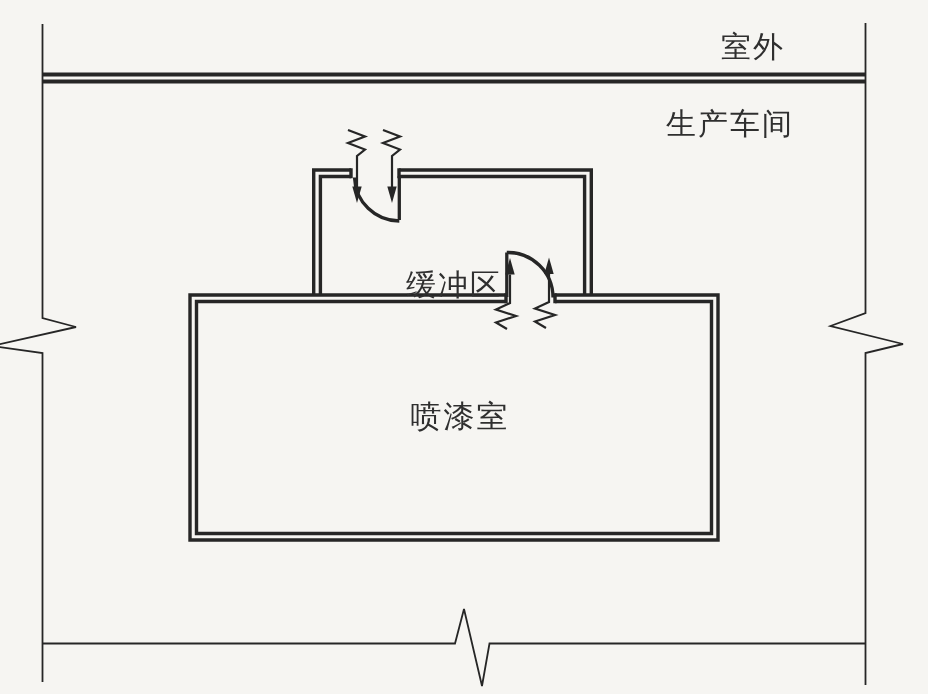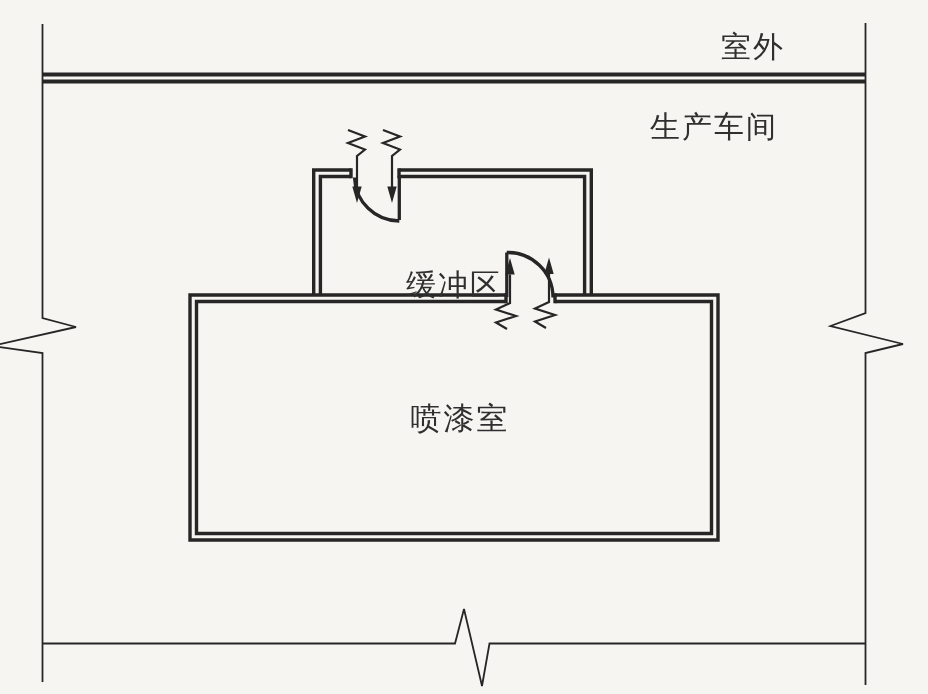--- a/index.html
+++ b/index.html
@@ -27,23 +27,23 @@
     position:absolute;
     color:var(--text);
     font-size:30px;
     letter-spacing:2px;
     text-align:center;
     white-space:nowrap;
     line-height:1.1;
     user-select:none;
   }
   .lbl-outdoor   {left:698px;top:30px;width:110px;}
-  .lbl-workshop  {left:632px;top:110px;width:164px;}
+  .lbl-workshop  {left:648px;top:110px;width:164px;font-family:Liberation Mono, monospace;}
   .lbl-buffer    {left:392px;top:220px;width:124px;margin-top:48px;}
-  .lbl-paintroom {left:393px;top:402px;width:134px;font-size:31px;}
+  .lbl-paintroom {left:393px;top:402px;width:134px;font-size:31px;font-family:Liberation Mono, monospace;}
 </style>
 </head>
 <body>
 
 <div class="stage">
 
   <svg width="928" height="694" viewBox="0 0 928 694" fill="none" stroke="currentColor" stroke-linecap="butt" stroke-linejoin="miter">
 
     <g stroke-width="1.8">
       <path d="M42.5 24 V318 L76 327 L-8 346 L42.5 353 V682"></path>

